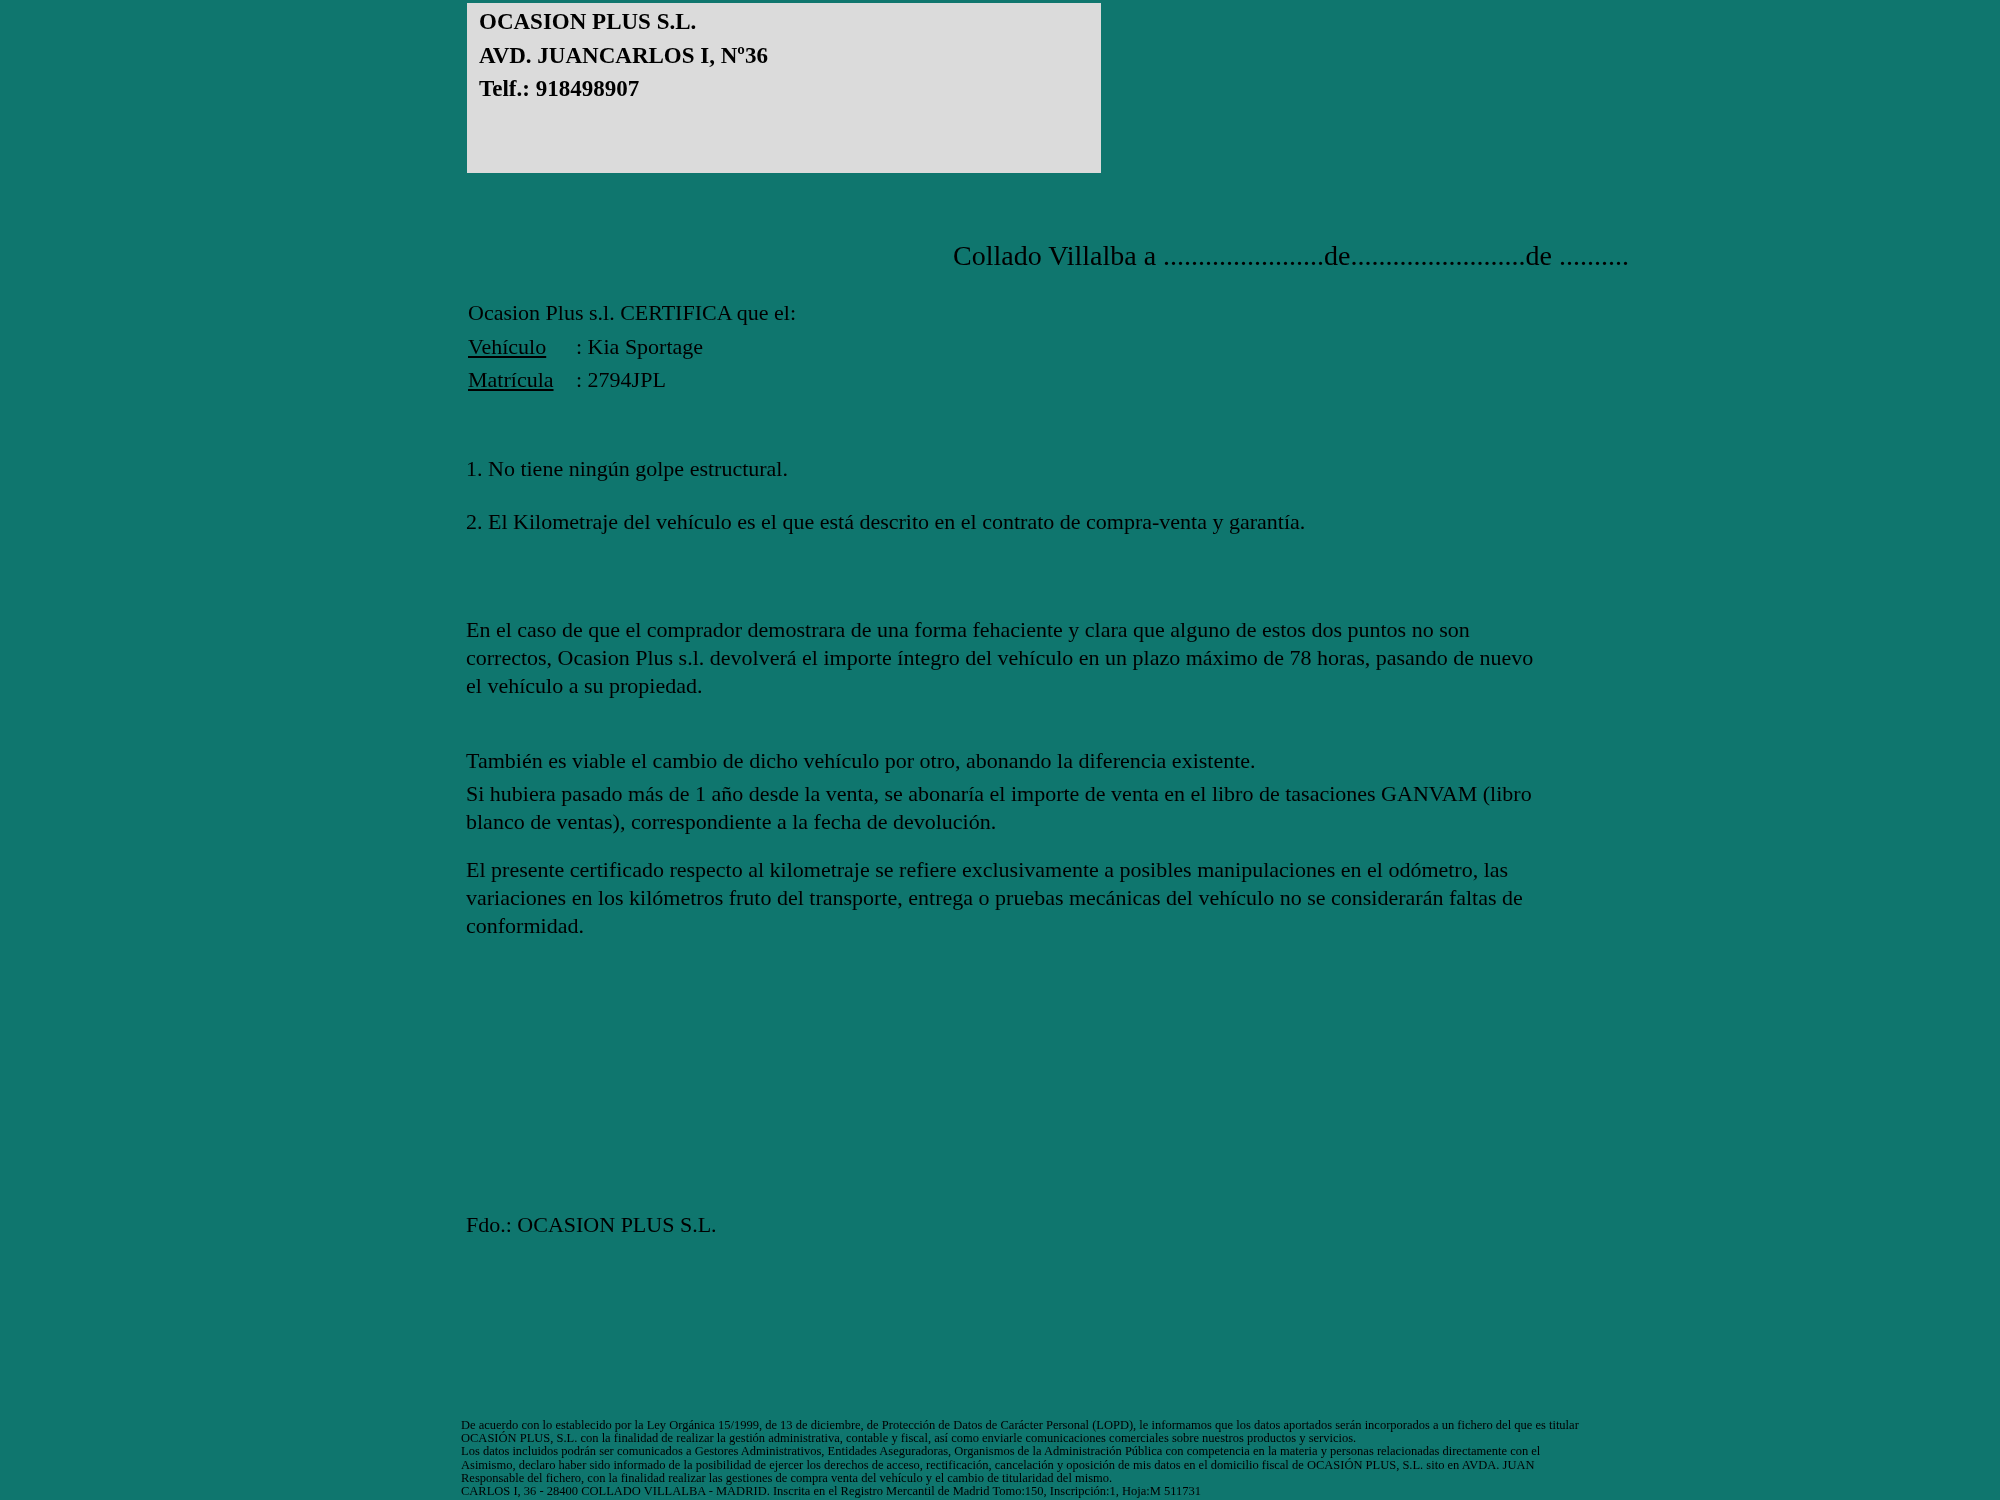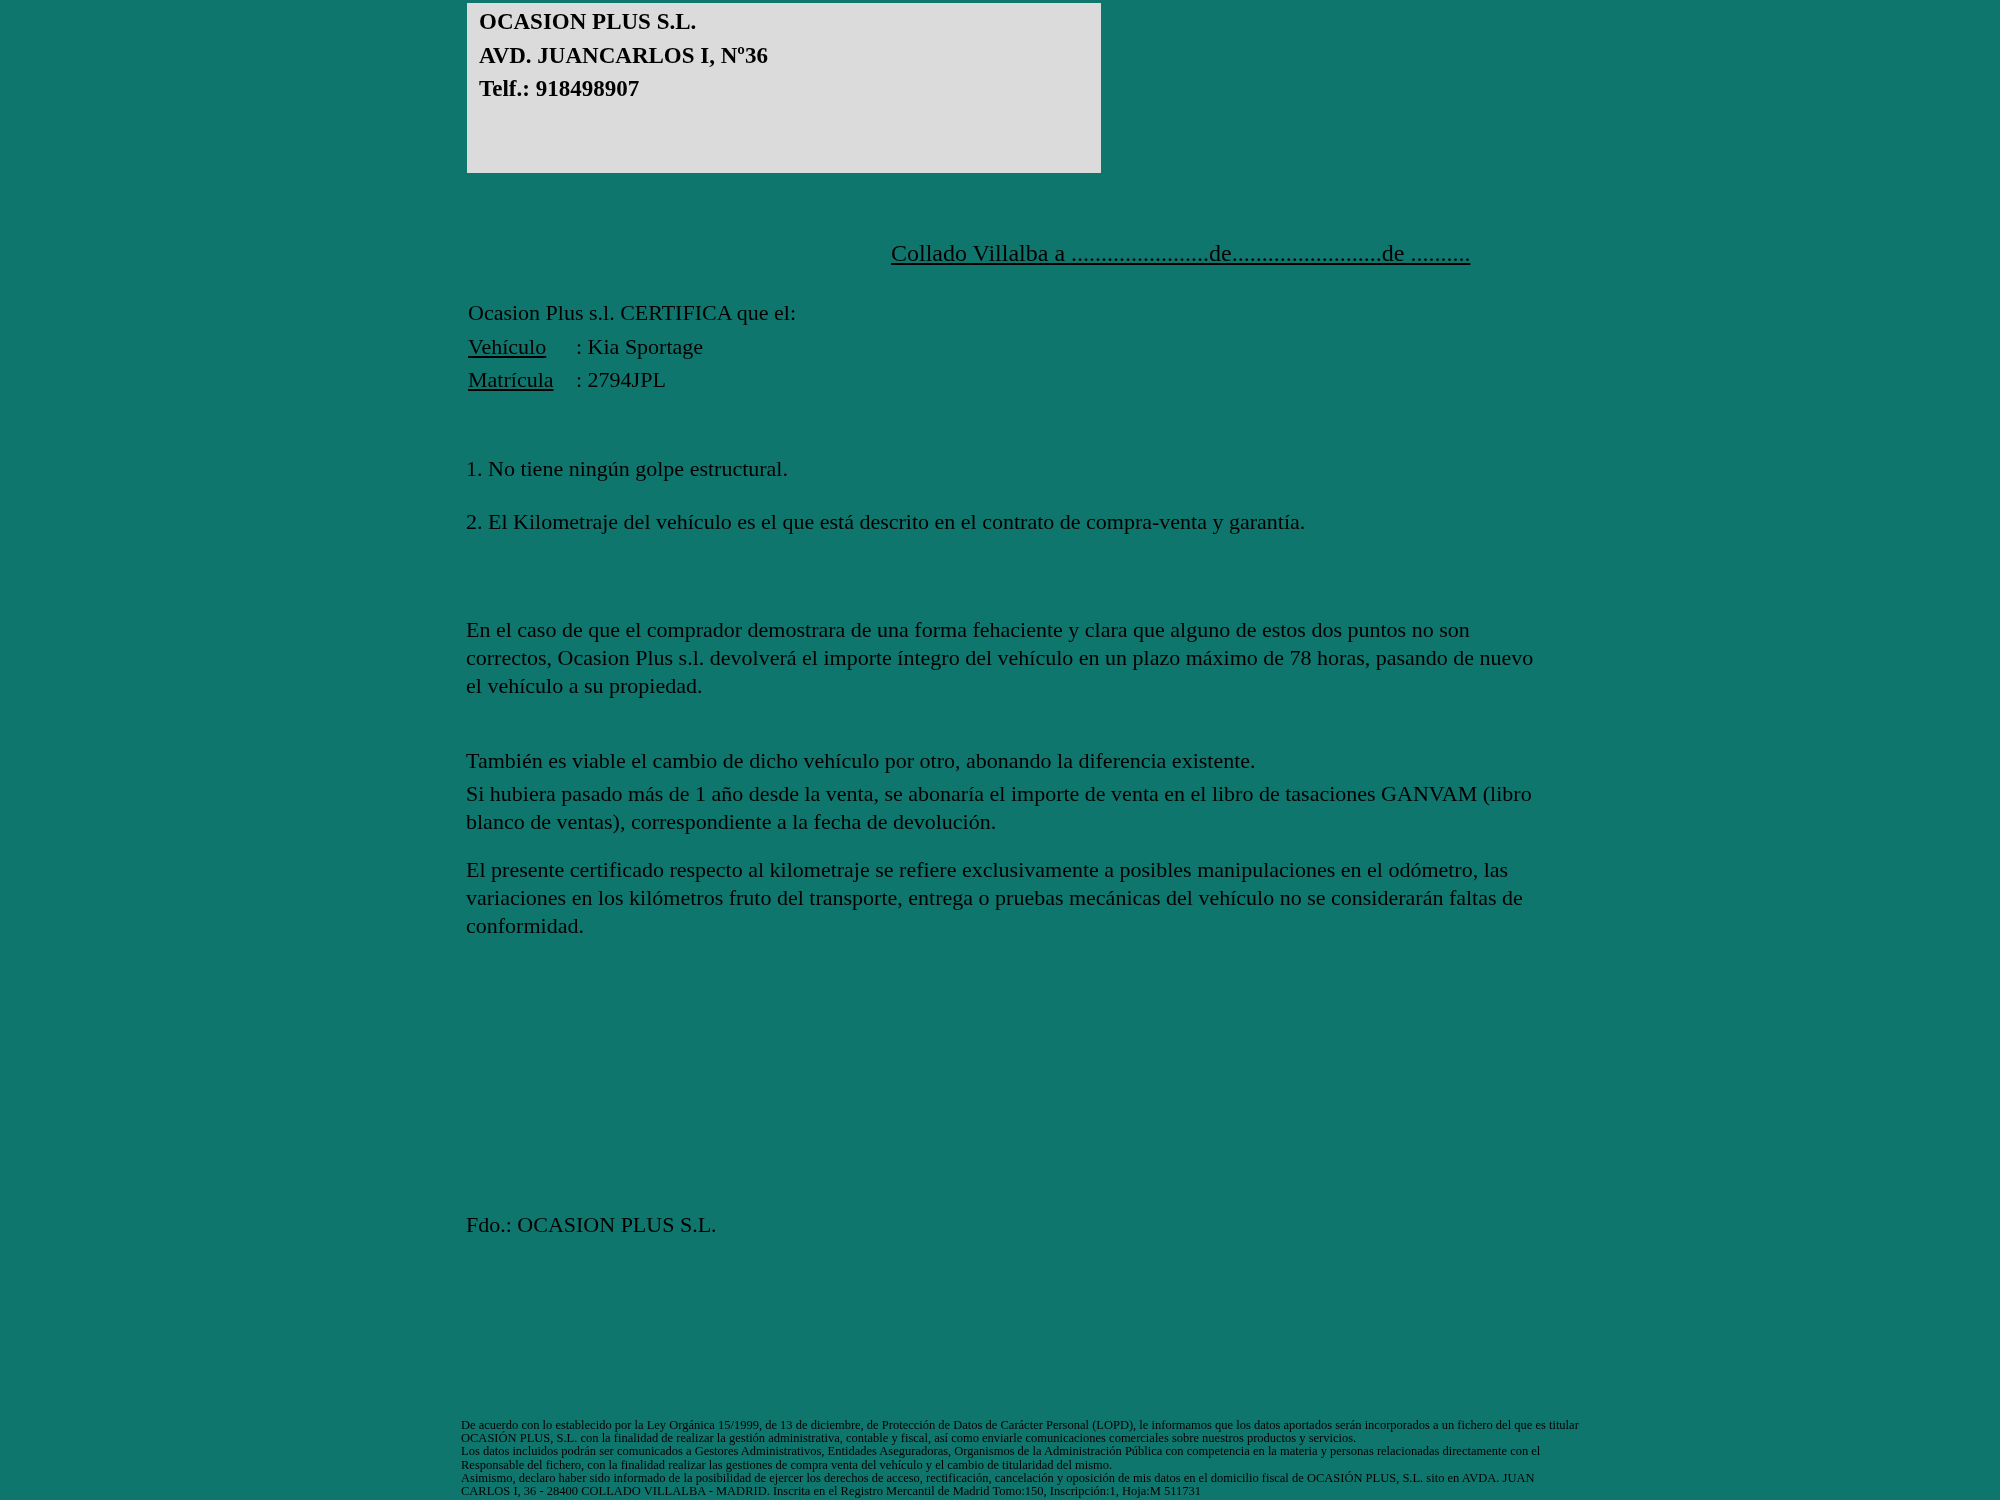--- a/index.html
+++ b/index.html
@@ -25,25 +25,24 @@
     background: #dbdbdb;
     box-sizing: border-box;
     padding-left: 12px;
     padding-top: 2px;
     font-weight: bold;
     font-size: 23px;
     line-height: 33.5px;
   }
   .date-line {
     position: absolute;
-    left: 891px;
+    left: 953px;
     top: 240px;
-    font-size: 24px;
+    font-size: 28px;
     white-space: nowrap;
-    text-decoration: underline;
   }
   .cert-block {
     position: absolute;
     left: 468px;
     top: 296px;
     font-size: 22px;
     line-height: 33.5px;
   }
   .field-row .field-label {
     display: inline-block;
@@ -119,18 +118,18 @@
   <div class="para para-2">También es viable el cambio de dicho vehículo por otro, abonando la diferencia existente.</div>
   <div class="para para-3">Si hubiera pasado más de 1 año desde la venta, se abonaría el importe de venta en el libro de tasaciones GANVAM (libro blanco de ventas), correspondiente a la fecha de devolución.</div>
   <div class="para para-4">El presente certificado respecto al kilometraje se refiere exclusivamente a posibles manipulaciones en el odómetro, las variaciones en los kilómetros fruto del transporte, entrega o pruebas mecánicas del vehículo no se considerarán faltas de conformidad.</div>
 
   <div class="signature-line">Fdo.: OCASION PLUS S.L.</div>
 
   <div class="legal-footer">
     <div class="legal-line">De acuerdo con lo establecido por la Ley Orgánica 15/1999, de 13 de diciembre, de Protección de Datos de Carácter Personal (LOPD), le informamos que los datos aportados serán incorporados a un fichero del que es titular</div>
     <div class="legal-line">OCASIÓN PLUS, S.L. con la finalidad de realizar la gestión administrativa, contable y fiscal, así como enviarle comunicaciones comerciales sobre nuestros productos y servicios.</div>
     <div class="legal-line">Los datos incluidos podrán ser comunicados a Gestores Administrativos, Entidades Aseguradoras, Organismos de la Administración Pública con competencia en la materia y personas relacionadas directamente con el</div>
+    <div class="legal-line">Asimismo, declaro haber sido informado de la posibilidad de ejercer los derechos de acceso, rectificación, cancelación y oposición de mis datos en el domicilio fiscal de OCASIÓN PLUS, S.L. sito en AVDA. JUAN</div>
     <div class="legal-line">Responsable del fichero, con la finalidad realizar las gestiones de compra venta del vehículo y el cambio de titularidad del mismo.</div>
-    <div class="legal-line">Asimismo, declaro haber sido informado de la posibilidad de ejercer los derechos de acceso, rectificación, cancelación y oposición de mis datos en el domicilio fiscal de OCASIÓN PLUS, S.L. sito en AVDA. JUAN</div>
     <div class="legal-line">CARLOS I, 36 - 28400 COLLADO VILLALBA - MADRID. Inscrita en el Registro Mercantil de Madrid Tomo:150, Inscripción:1, Hoja:M 511731</div>
   </div>
 
 </div>
 
 </body></html>

